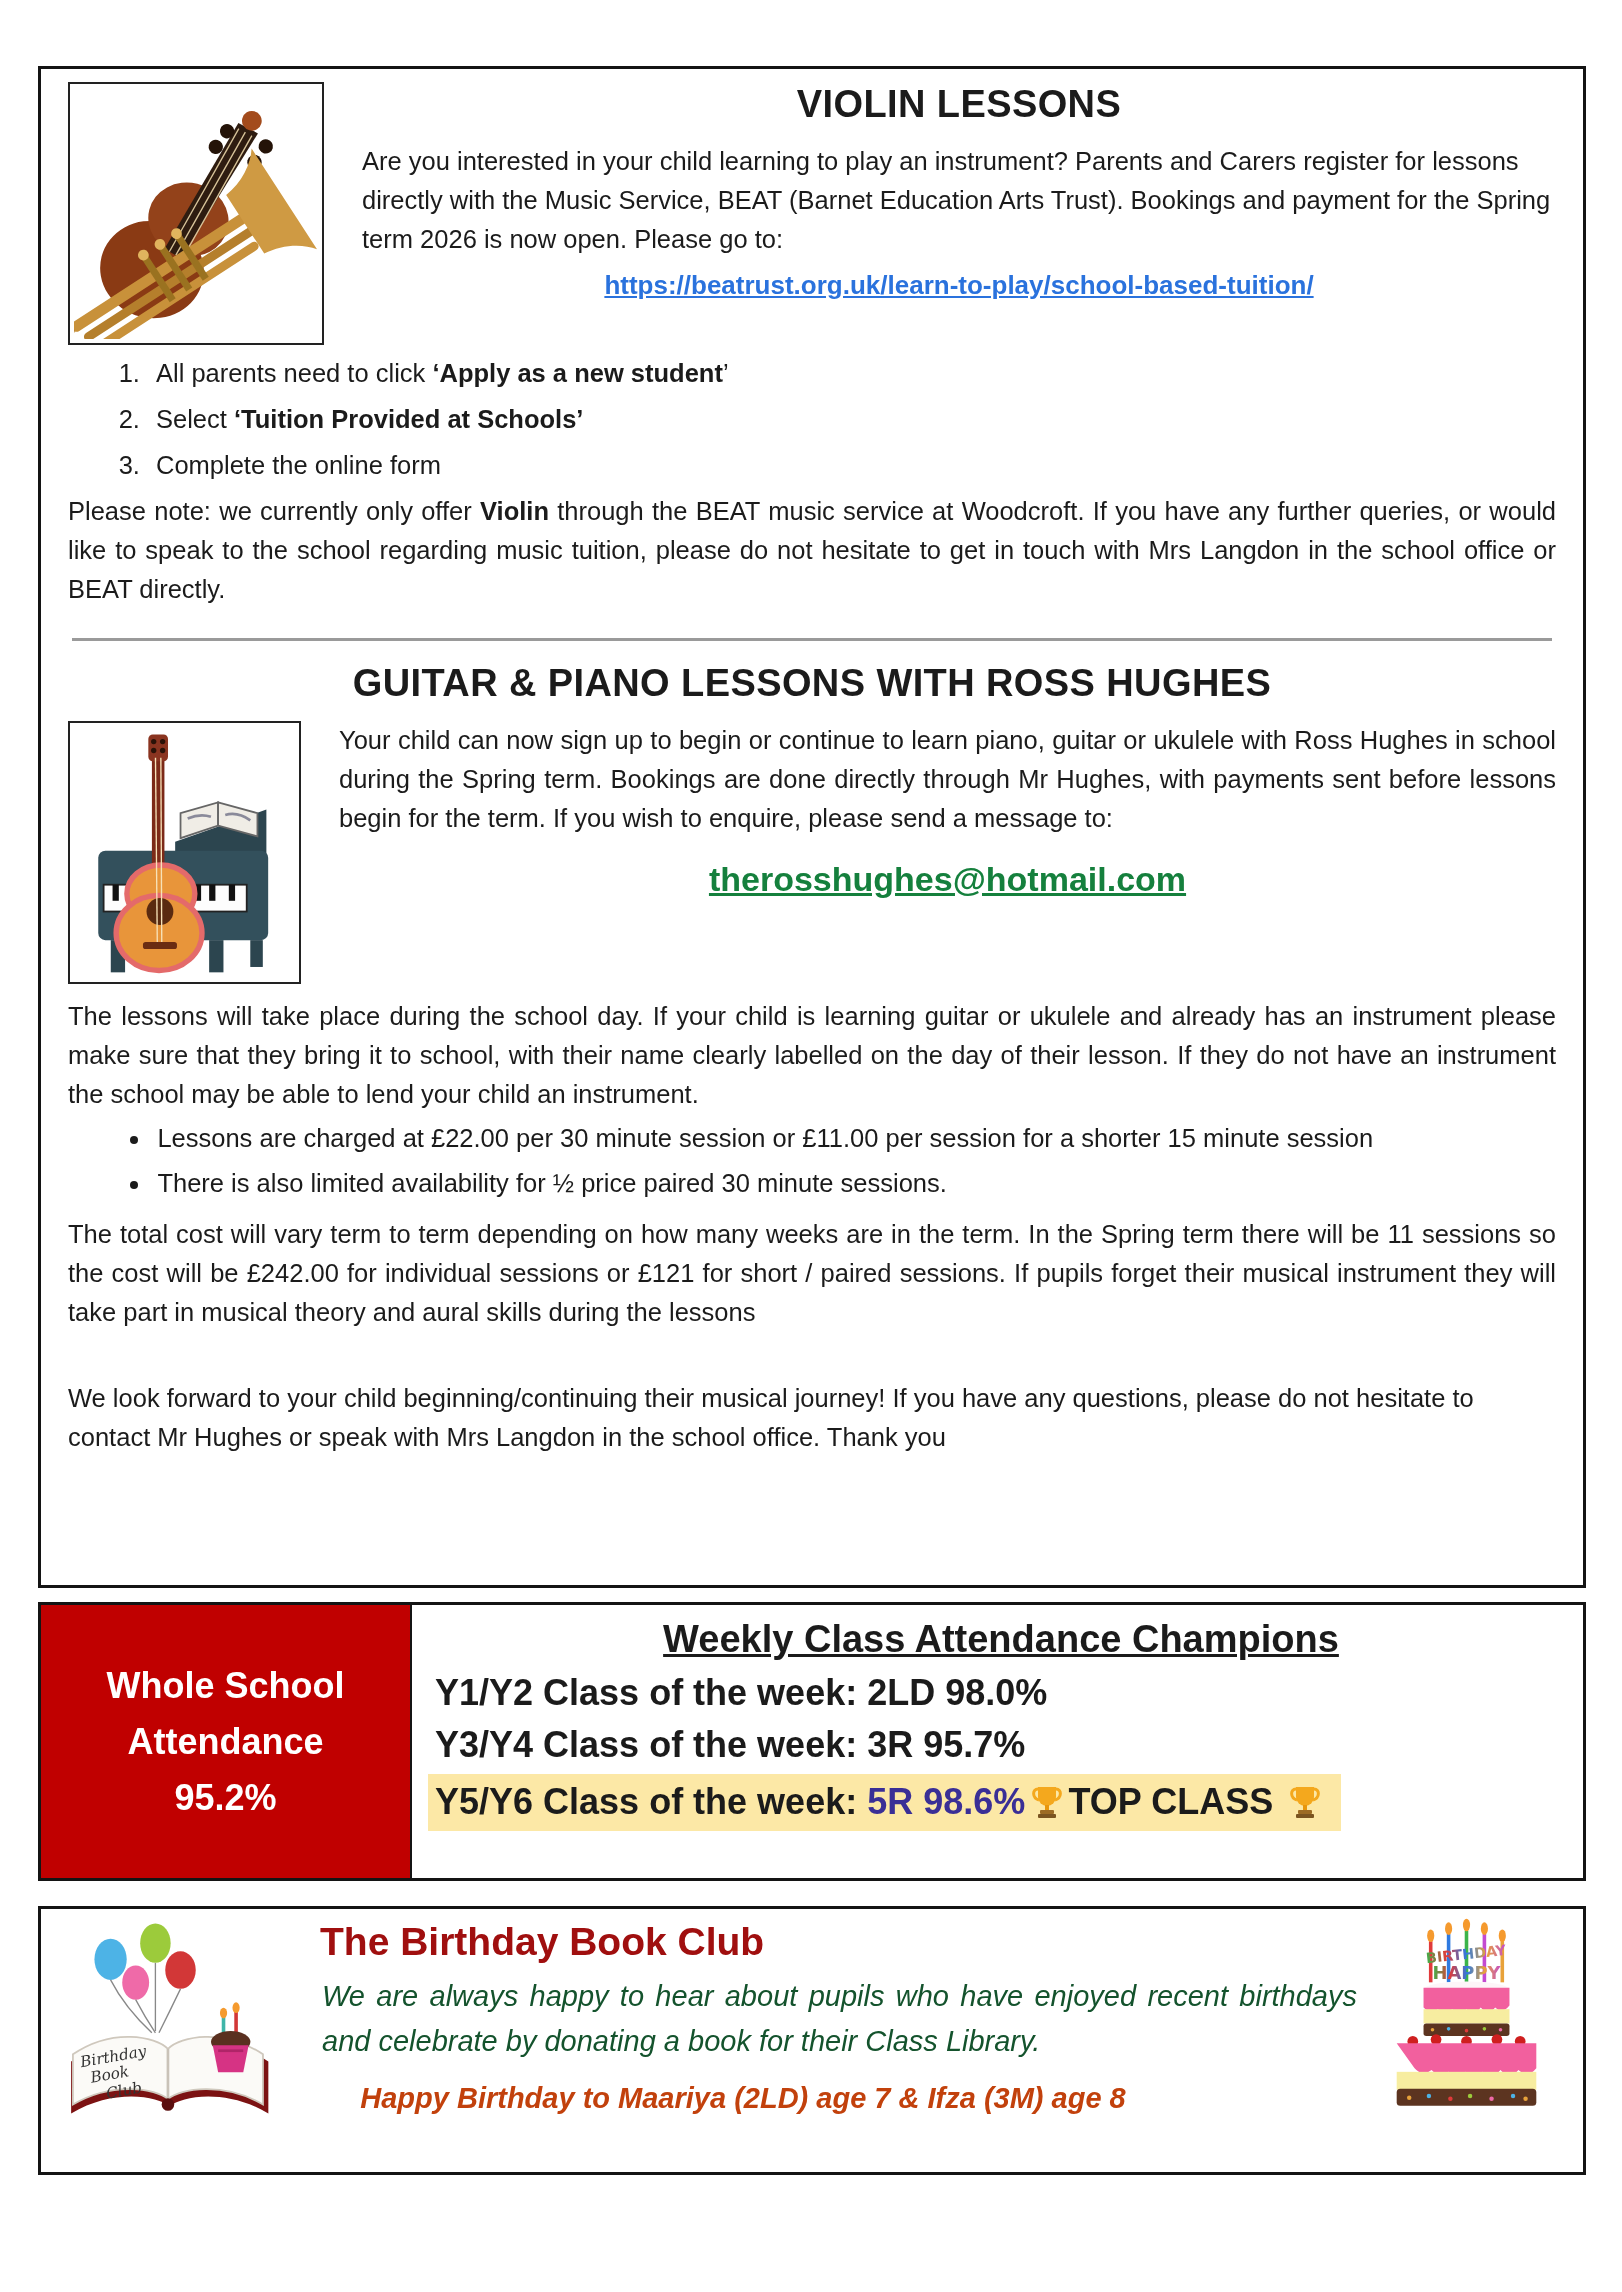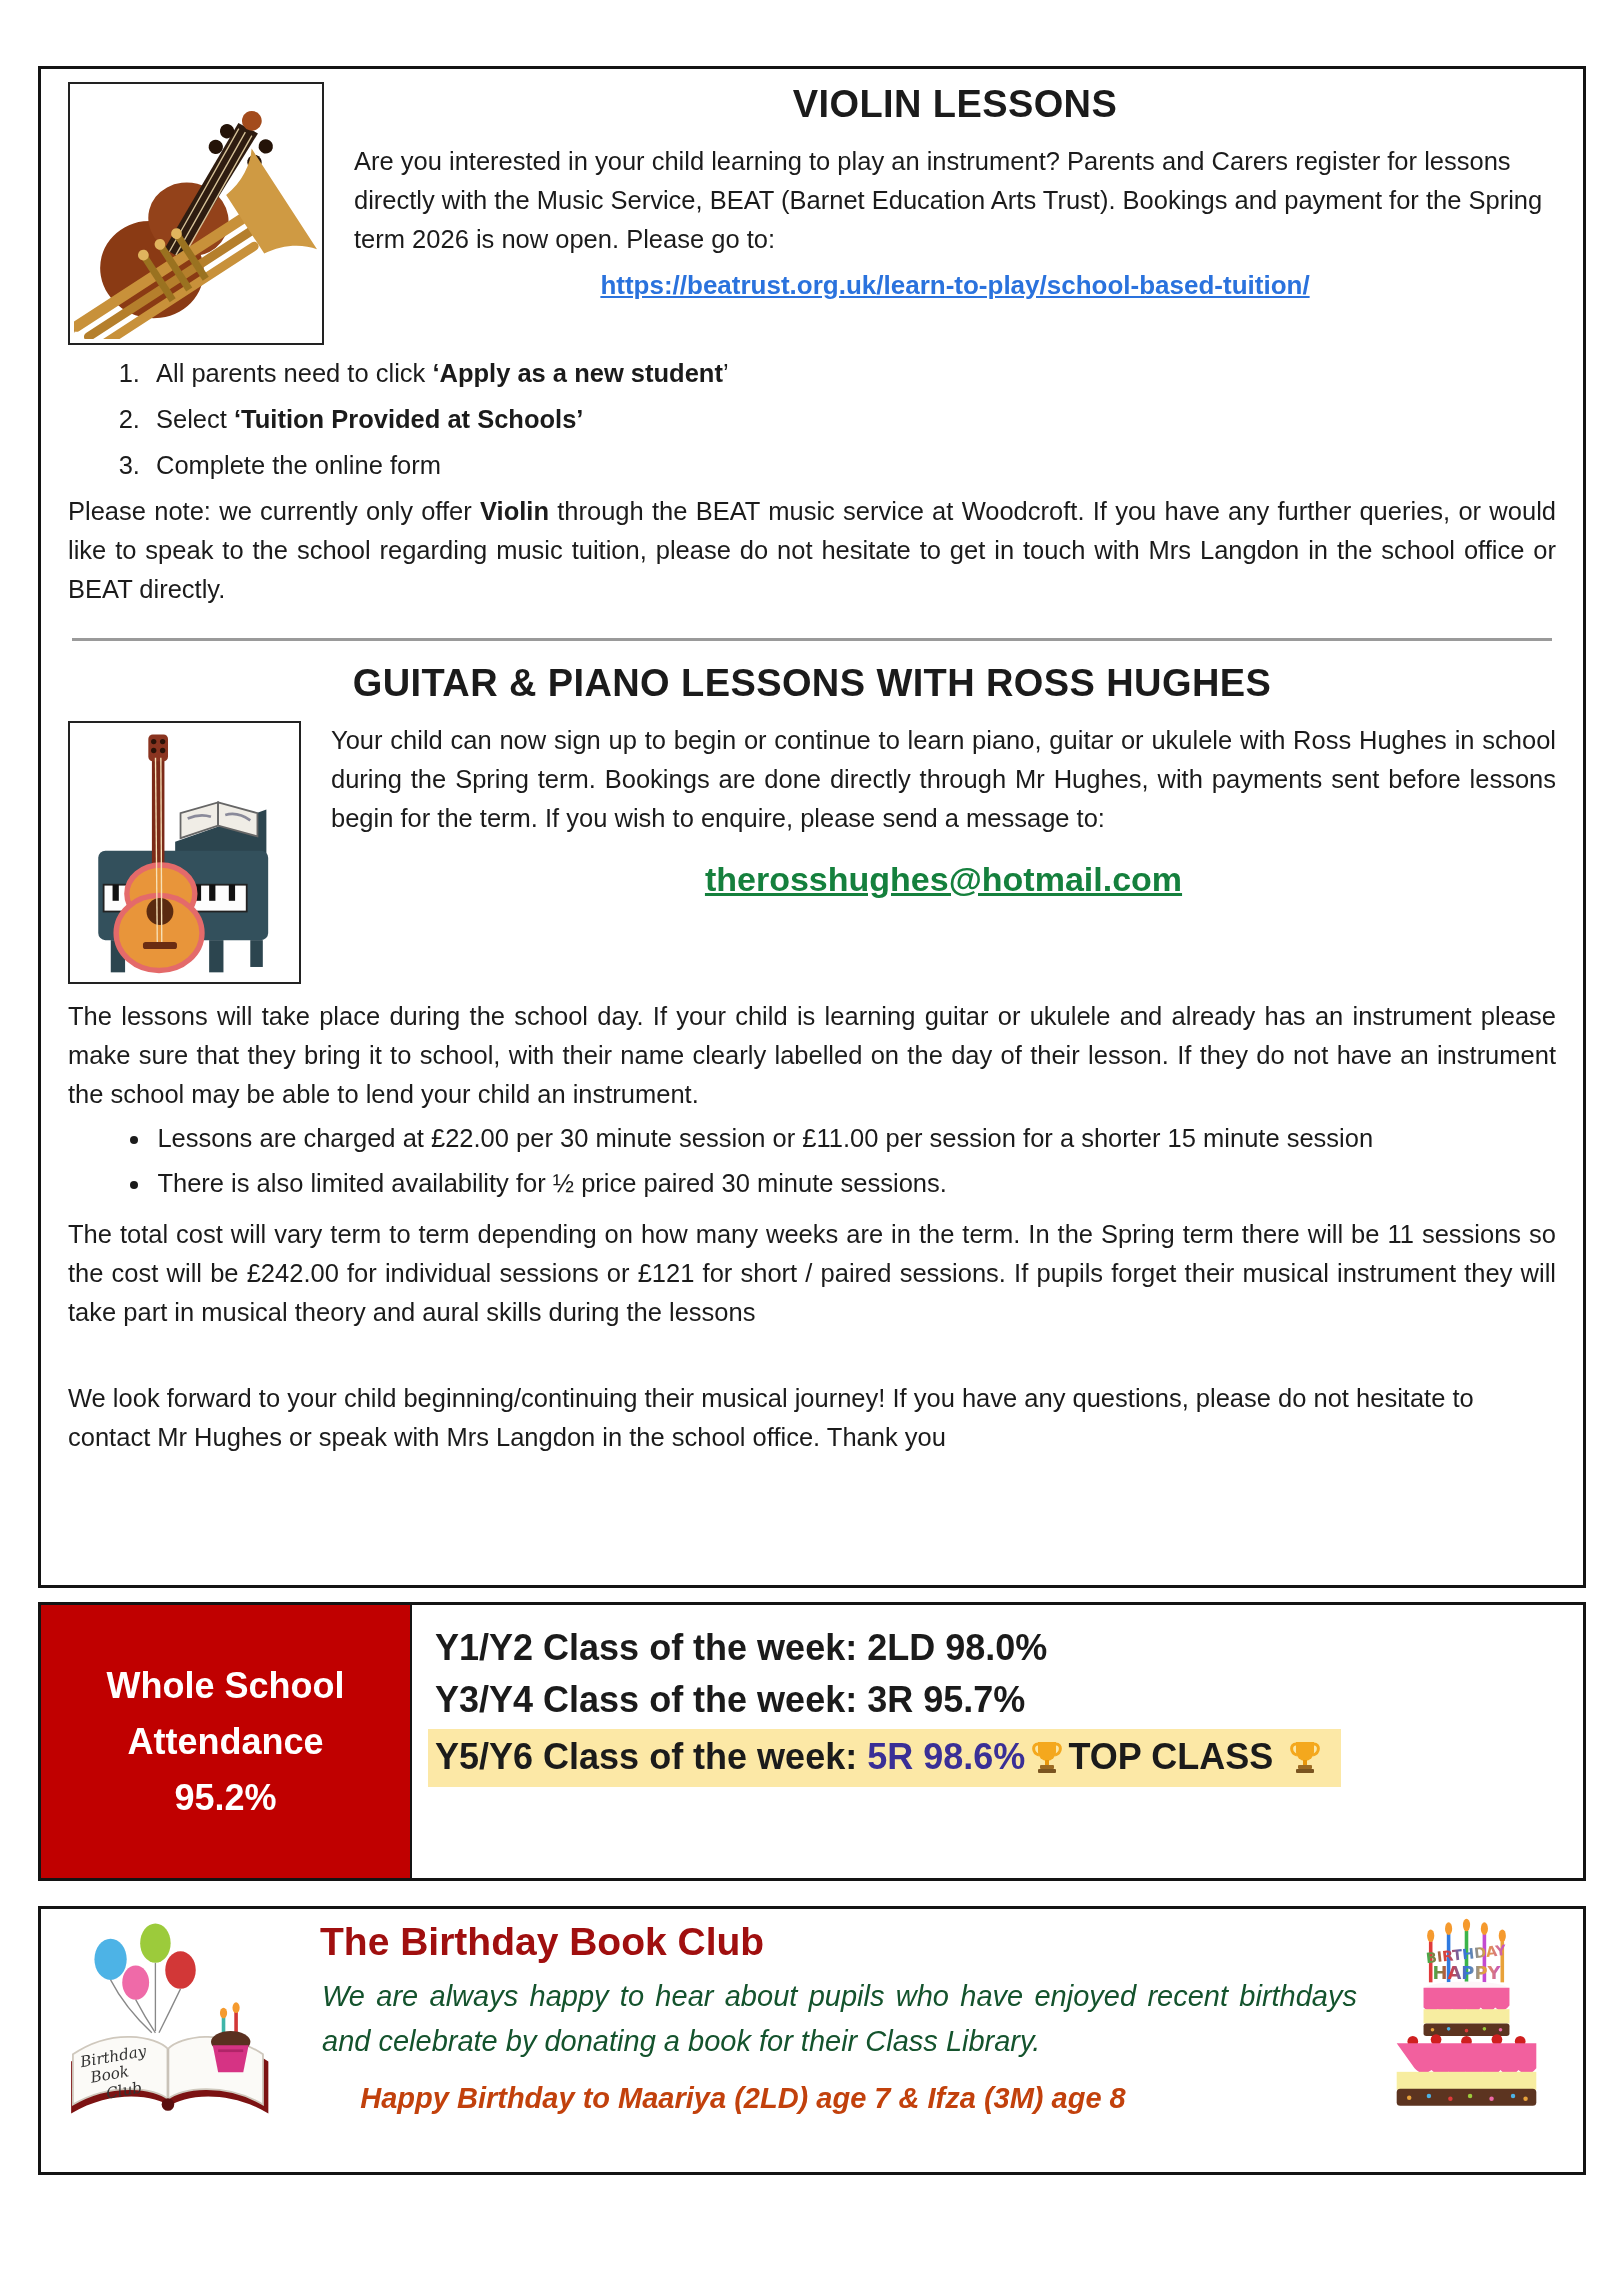--- a/index.html
+++ b/index.html
@@ -5,21 +5,21 @@
   * { box-sizing: border-box; margin: 0; padding: 0; }
   html,body { width:1623px; background:#ffffff; }
   body { height:2293px; position:relative; font-family:"Liberation Sans", sans-serif; color:#1b1b1b; }
 
   .box { position:absolute; left:38px; width:1548px; background:#fff; border:3.6px solid #141414; overflow:hidden; }
   #box-main { top:66px; height:1522px; padding:12.5px 27px 9px 27px; }
   #box-att  { top:1602px; height:279px; display:flex; padding:0; }
   #box-bday { top:1906px; height:269px; position:absolute; }
 
   
-  .flex-row { display:flex; gap:30px; }
+  .flex-row { display:flex; gap:38px; }
   .img-frame { border:2.7px solid #222; background:#fff; flex:none; display:flex; align-items:center; justify-content:center; }
   .violin-frame { width:256px; height:263px; padding:3.6px; }
   .piano-frame  { width:233px; height:263px; padding:3.6px; }
   .col { flex:1 1 auto; min-width:0; }
 
   .h-title { text-align:center; font-size:38px; font-weight:bold; letter-spacing:0.4px; margin:1.8px 0 16px 0; }
   .body-text { font-size:25.5px; line-height:39px; }
   .just { text-align:justify; }
   .b { font-weight:bold; }
 
@@ -184,20 +184,21 @@
 
 </div>
 
 <div class="box" id="box-att">
   <div class="att-left">
     <div>Whole School</div>
     <div>Attendance</div>
     <div>95.2%</div>
   </div>
   <div class="att-right">
+    <div class="att-head">Weekly Class Attendance Champions</div>
     <div class="att-row">Y1/Y2 Class of the week: 2LD 98.0%</div>
     <div class="att-row">Y3/Y4 Class of the week: 3R 95.7%</div>
     <div class="att-row">
       <span class="hl"><span>Y5/Y6 Class of the week: </span><span class="purple">5R 98.6%</span><svg class="trophy" width="36" height="38" viewBox="0 0 36 36">
             <path d="M9,4 h18 v10 a9,9 0 0 1 -18,0 Z" fill="#f4a81d"></path>
             <path d="M9,6 C3,6 3,15 10,17" fill="none" stroke="#f4a81d" stroke-width="3"></path>
             <path d="M27,6 C33,6 33,15 26,17" fill="none" stroke="#f4a81d" stroke-width="3"></path>
             <rect x="16" y="22" width="4" height="5" fill="#e8960c"></rect>
             <rect x="11" y="27" width="14" height="4" rx="1" fill="#9c6b24"></rect>
             <rect x="9" y="31" width="18" height="4" rx="1" fill="#7a5420"></rect>

